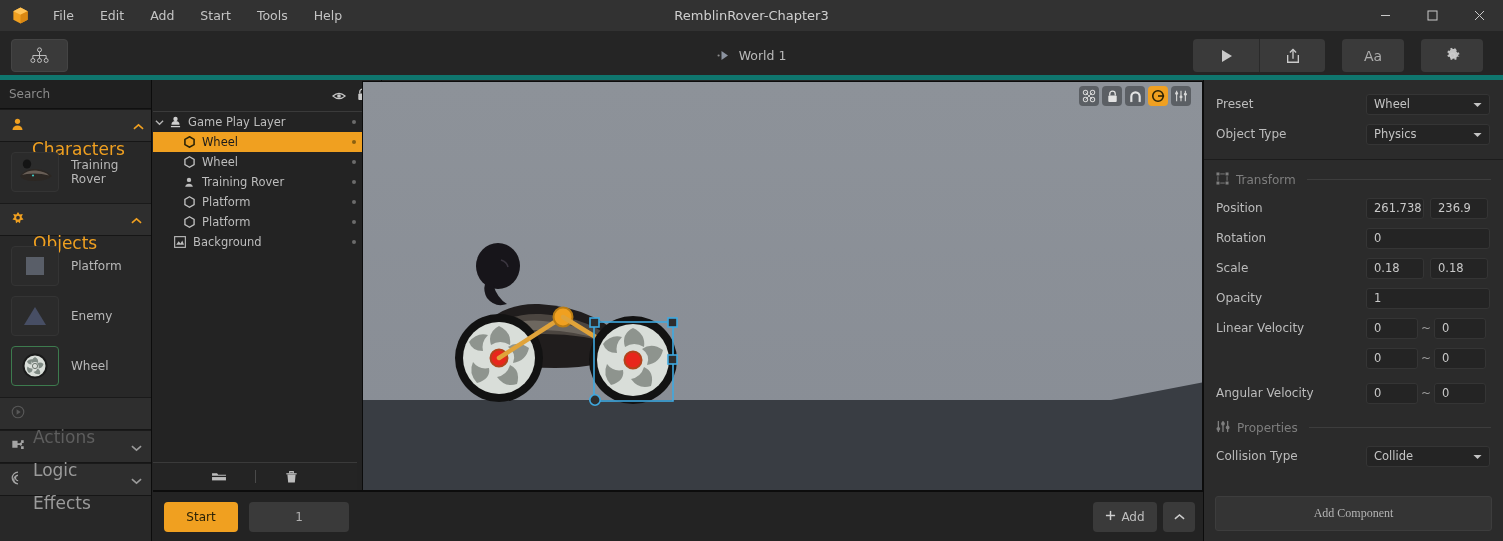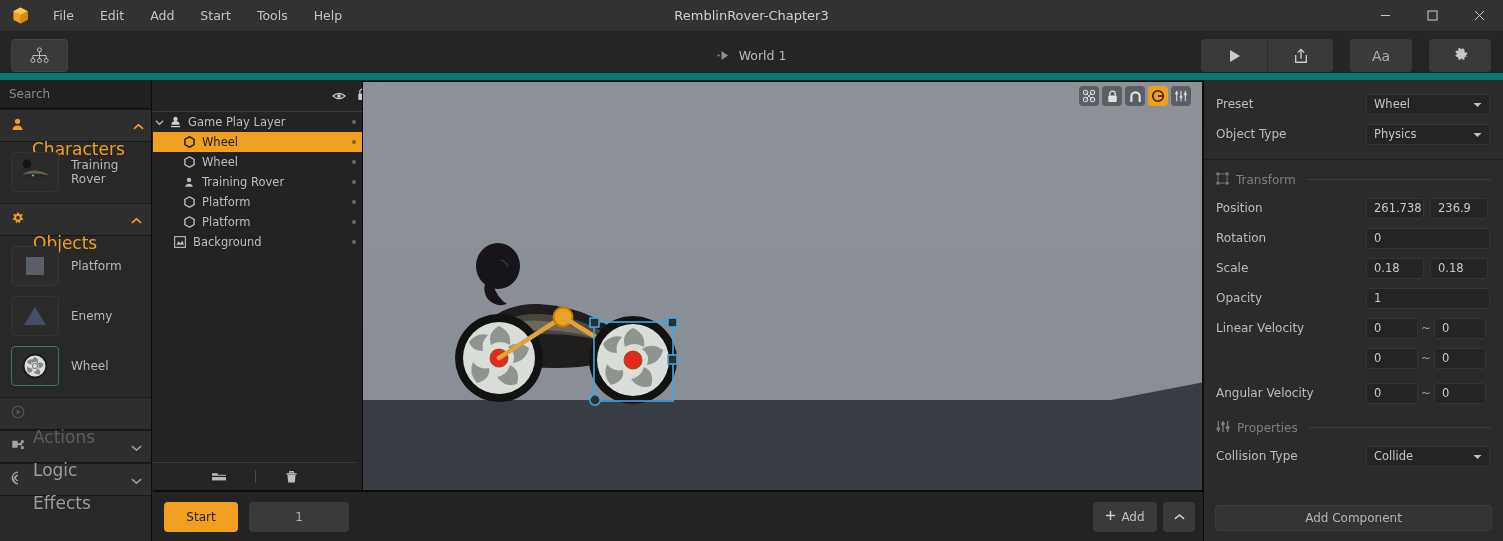--- a/index.html
+++ b/index.html
@@ -26,34 +26,34 @@
   .title-text {
     position: absolute; left: 0; width: 1503px; text-align: center;
     font-size: 13px; color: #cfcfcf; line-height: 31px; pointer-events: none;
   }
   .win-btns { position: absolute; right: 0; top: 0; height: 31px; display: flex; }
   .win-btn { width: 47px; height: 31px; display: flex; align-items: center; justify-content: center; }
 
   
   .toolbar {
     position: absolute; top: 31px; left: 0; width: 1503px; height: 49px;
-    background: #252525; border-bottom: 7px solid #0f766e;
+    background: #252525; border-bottom: 5px solid #0f766e;
   }
   .tb-left { position: absolute; left: 11px; top: 8px; }
   .tb-btn-sq {
     width: 57px; height: 33px; background: #3a3a3a; border: 1px solid #444;
     border-radius: 4px; display: flex; align-items: center; justify-content: center;
   }
   .tb-center {
     position: absolute; left: 0; width: 1503px; height: 49px;
     display: flex; align-items: center; justify-content: center; gap: 9px;
     pointer-events: none;
   }
   .world-label { font-size: 12.5px; color: #b9b9b9; }
-  .tb-right { position: absolute; right: 12px; top: 8px; display: flex; align-items: center; gap: 17px; }
+  .tb-right { position: absolute; right: 20px; top: 8px; display: flex; align-items: center; gap: 17px; }
   .seg-group { display: flex; border-radius: 4px; overflow: hidden; }
   .seg-btn {
     width: 66px; height: 33px; background: #3a3a3a;
     display: flex; align-items: center; justify-content: center;
   }
   .seg-btn + .seg-btn { border-left: 1px solid #2a2a2a; }
   .tb-btn-r {
     width: 62px; height: 33px; background: #3a3a3a; border-radius: 4px;
     display: flex; align-items: center; justify-content: center;
     font-size: 14px; color: #adadad;
@@ -161,24 +161,24 @@
   .fld.w58 { width: 58px; }
   .fld.w52 { width: 52px; }
   .grp-head {
     display: flex; align-items: center; gap: 7px; padding: 10px 12px 4px 12px;
   }
   .grp-title { font-size: 12px; color: #7e7e7e; }
   .grp-line { flex: 1; height: 1px; background: #3d3d3d; margin-left: 4px; }
   .ins-body { padding: 0 12px; }
   .tilde { font-size: 12px; color: #9a9a9a; width: 16px; text-align: center; }
   .add-comp {
-    position: absolute; left: 11px; bottom: 10px; width: 277px; height: 26px;
+    position: absolute; left: 11px; bottom: 10px; width: 277px; height: 35px;
     background: #343434; border: 1px solid #3d3d3d; border-radius: 3px;
     display: flex; align-items: center; justify-content: center;
-    font-size: 12px; color: #b4b4b4;
+    font-size: 12px; color: #b4b4b4; font-family: Liberation Serif, serif;
   }
 
   
   .bottombar {
     position: absolute; left: 153px; top: 491px; width: 1050px; height: 50px;
     background: #232323; border-top: 1px solid #0c0c0c;
     display: flex; align-items: center;
   }
   .start-btn {
     margin-left: 11px; width: 74px; height: 30px; background: #f0a020;

